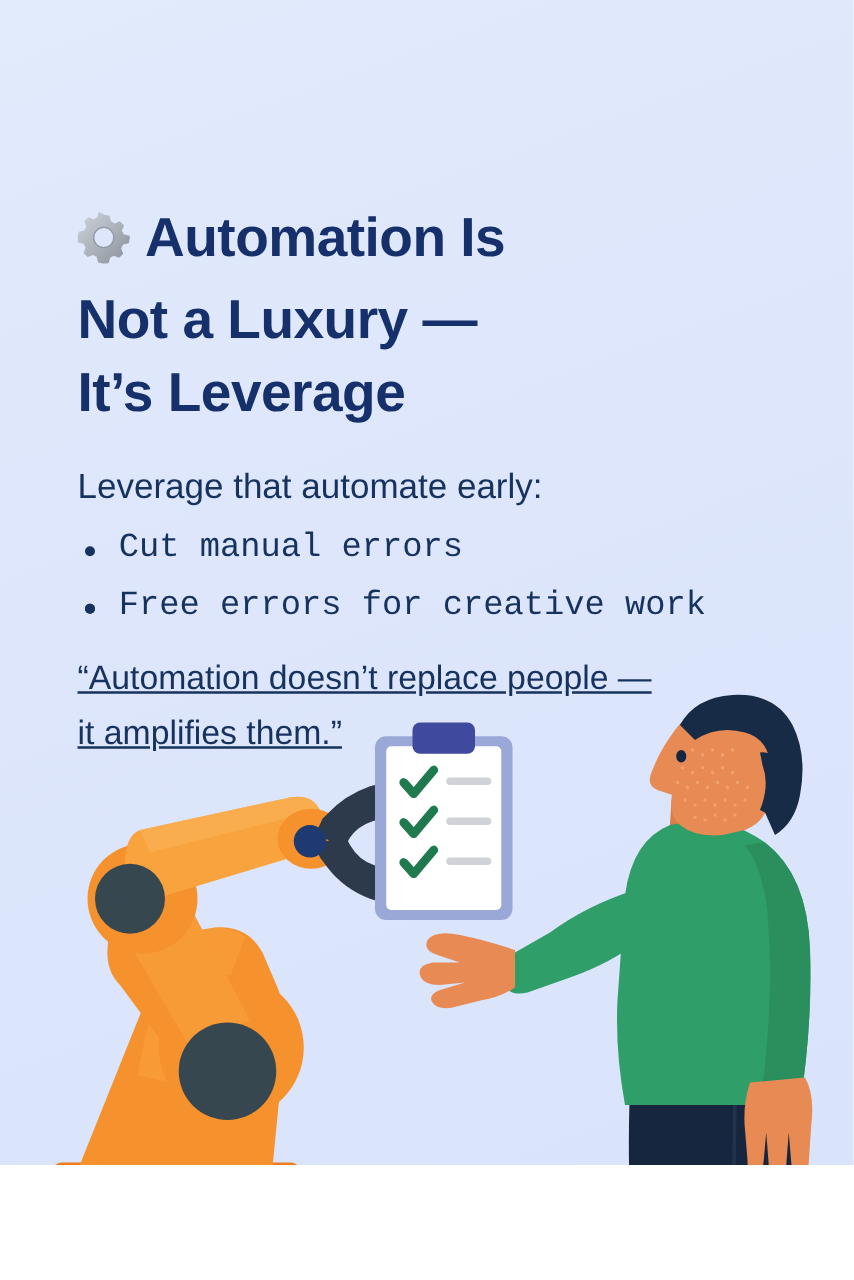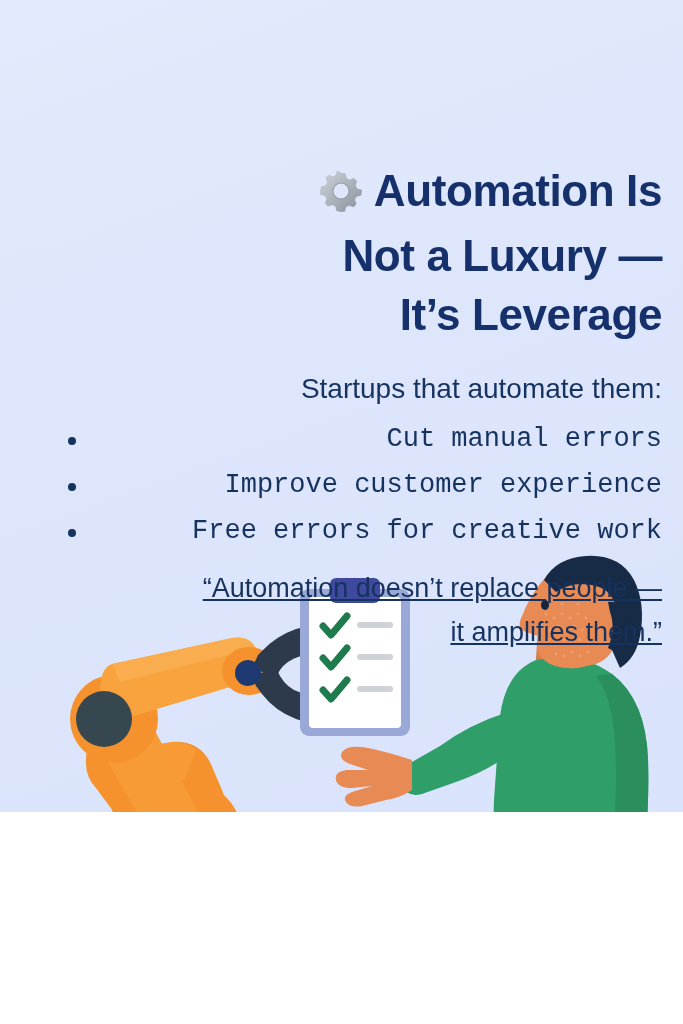--- a/index.html
+++ b/index.html
@@ -9,24 +9,23 @@
   }
   body {
     width: 683px;
     height: 1024px;
     overflow: hidden;
     font-family: "Liberation Sans", sans-serif;
   }
   #poster {
     position: relative;
     width: 683px;
-    height: 812px;
+    height: 932px;
     background: linear-gradient(160deg, #e2eafc 0%, #dde6fb 45%, #d9e3fb 100%);
     overflow: hidden;
-    text-align: right;
   }
 
   
   #floor {
     position: absolute;
     left: 0;
     top: 966px;
     width: 683px;
     height: 58px;
     background: #c6d2f6;
@@ -304,30 +303,29 @@
                    -1.9-3.4 -5.1-1.3 L0 24 l1.1-5.2 5.1-1.3 1.9-3.4 -1.9-4.9 3.7-3.7 4.9 1.9
                    3.4-1.9 1.3-5.1 Z"></path>
           <circle cx="24" cy="24" r="9.2" fill="#dde6fb"></circle>
           <circle cx="24" cy="24" r="9.2" fill="none" stroke="#9099a3" stroke-width="1.2"></circle>
         </svg>
       </span><span>Automation Is
 Not a Luxury —
 It’s Leverage</span>
     </h1>
 
-    <p id="subhead">Startups that automate them:</p>
+    <p id="subhead">Leverage that automate early:</p>
 
     <ul id="bullets">
       <li>
         <span class="bullet-dot"></span>
         <span>Cut manual errors</span>
       </li>
       <li>
         <span class="bullet-dot"></span>
-        <span>Improve customer experience</span>
       </li>
       <li>
         <span class="bullet-dot"></span>
         <span>Free errors for creative work</span>
       </li>
     </ul>
 
     <p id="quote">“Automation doesn’t replace people —
 it amplifies them.”</p>
   </div>

